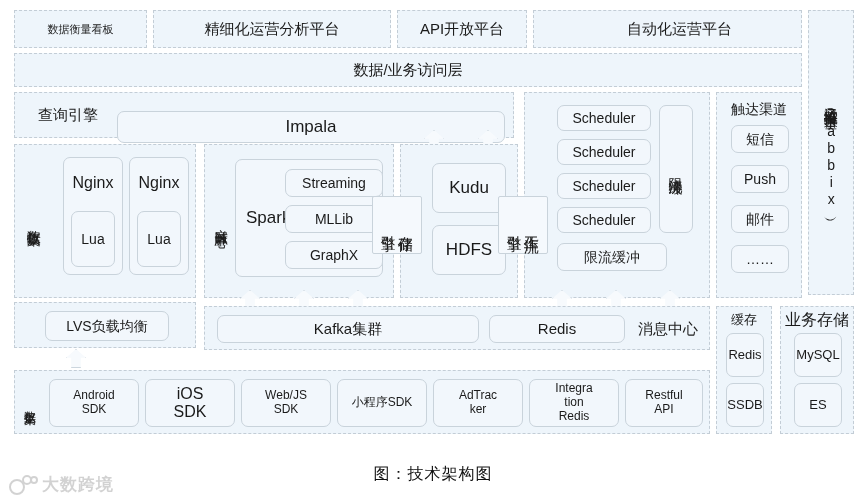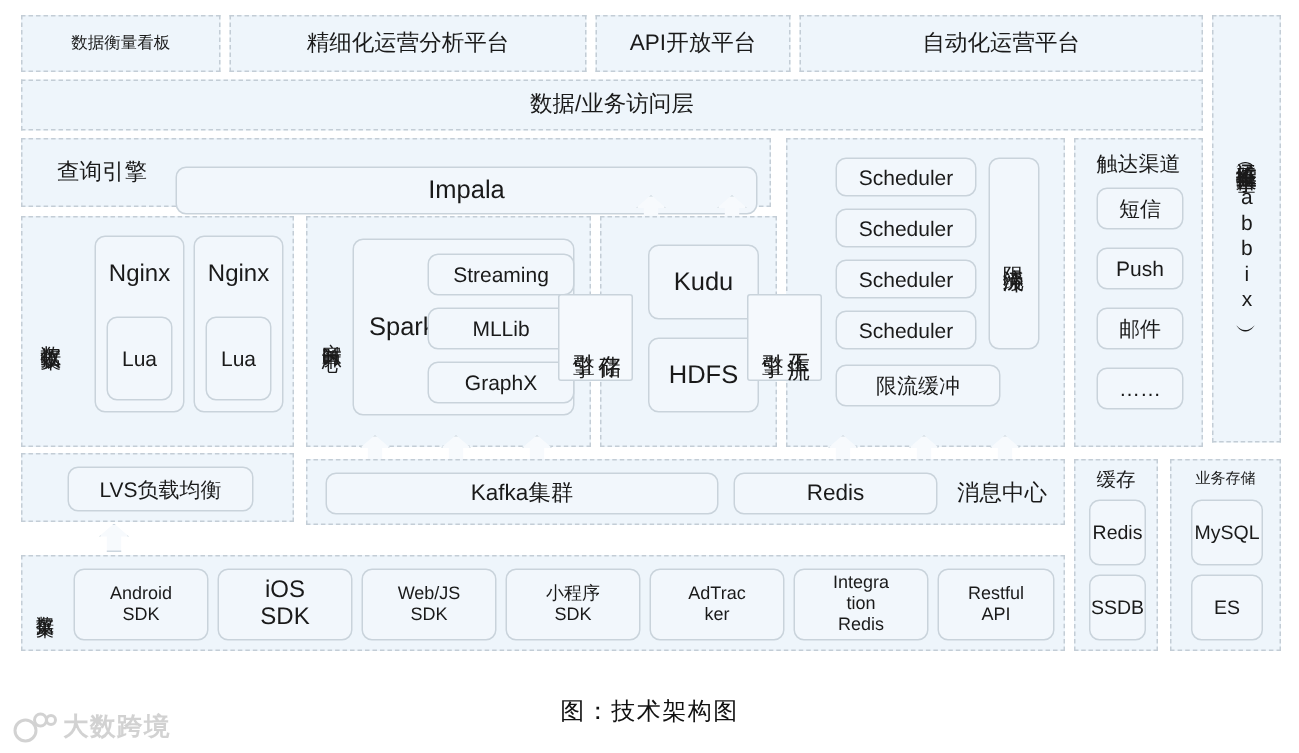--- a/index.html
+++ b/index.html
@@ -89,21 +89,21 @@
   <div class="panel" style="left:14px;top:10px;width:133px;height:38px;">
     <div class="lbl" style="left:0;top:0;width:100%;height:100%;font-size:11px;">数据衡量看板</div>
   </div>
   <div class="panel" style="left:153px;top:10px;width:238px;height:38px;">
     <div class="lbl" style="left:0;top:0;width:100%;height:100%;font-size:15px;">精细化运营分析平台</div>
   </div>
   <div class="panel" style="left:397px;top:10px;width:130px;height:38px;">
     <div class="lbl" style="left:0;top:0;width:100%;height:100%;font-size:15px;">API开放平台</div>
   </div>
   <div class="panel" style="left:533px;top:10px;width:269px;height:38px;">
-    <div class="lbl" style="left:0;top:0;width:100%;height:100%;font-size:15px;">自动化运营平台</div>
+    <div class="lbl" style="left:12px;top:0;width:100%;height:100%;font-size:15px;">自动化运营平台</div>
   </div>
 
   <div class="panel" style="left:14px;top:53px;width:788px;height:34px;">
     <div class="lbl" style="left:0;top:0;width:100%;height:100%;font-size:15px;">数据/业务访问层</div>
   </div>
 
   <div class="panel" style="left:808px;top:10px;width:46px;height:285px;">
     <div class="lbl vert" style="left:0;top:0;width:100%;height:100%;font-size:14px;">运维监控平台（基于Zabbix）</div>
   </div>
 
@@ -237,21 +237,21 @@
     <div class="lbl" style="left:0;top:4px;width:100%;height:18px;font-size:13px;">缓存</div>
     <div class="box" style="left:9px;top:26px;width:38px;height:44px;font-size:13px;">
       <span>Redis</span>
     </div>
     <div class="box" style="left:9px;top:76px;width:38px;height:44px;font-size:13px;">
       <span>SSDB</span>
     </div>
   </div>
 
   <div class="panel" style="left:780px;top:306px;width:74px;height:128px;">
-    <div class="lbl" style="left:0;top:4px;width:100%;height:18px;font-size:10px;">业务存储</div>
+    <div class="lbl" style="left:0;top:4px;width:100%;height:18px;font-size:16px;">业务存储</div>
     <div class="box" style="left:13px;top:26px;width:48px;height:44px;font-size:13px;">
       <span>MySQL</span>
     </div>
     <div class="box" style="left:13px;top:76px;width:48px;height:44px;font-size:13px;">
       <span>ES</span>
     </div>
   </div>
 
   <div class="panel" style="left:14px;top:370px;width:696px;height:64px;">
     <div class="lbl vert" style="left:4px;top:4px;width:22px;height:56px;font-size:12px;">数据采集</div>
@@ -261,21 +261,21 @@
       <span>SDK</span>
     </div>
     <div class="box" style="left:130px;top:8px;width:90px;height:48px;flex-direction:column;font-size:16px;">
       <span>iOS</span>
       <span>SDK</span>
     </div>
     <div class="box" style="left:226px;top:8px;width:90px;height:48px;flex-direction:column;font-size:12px;">
       <span>Web/JS</span>
       <span>SDK</span>
     </div>
-    <div class="box" style="left:322px;top:8px;width:90px;height:48px;flex-direction:column;font-size:12px;">
+    <div class="box" style="left:322px;top:8px;width:90px;height:48px;flex-direction:row;font-size:12px;">
       <span>小程序</span>
       <span>SDK</span>
     </div>
     <div class="box" style="left:418px;top:8px;width:90px;height:48px;flex-direction:column;font-size:12px;">
       <span>AdTrac</span>
       <span>ker</span>
     </div>
     <div class="box" style="left:514px;top:8px;width:90px;height:48px;flex-direction:column;font-size:12px;">
       <span>Integra</span>
       <span>tion</span>

